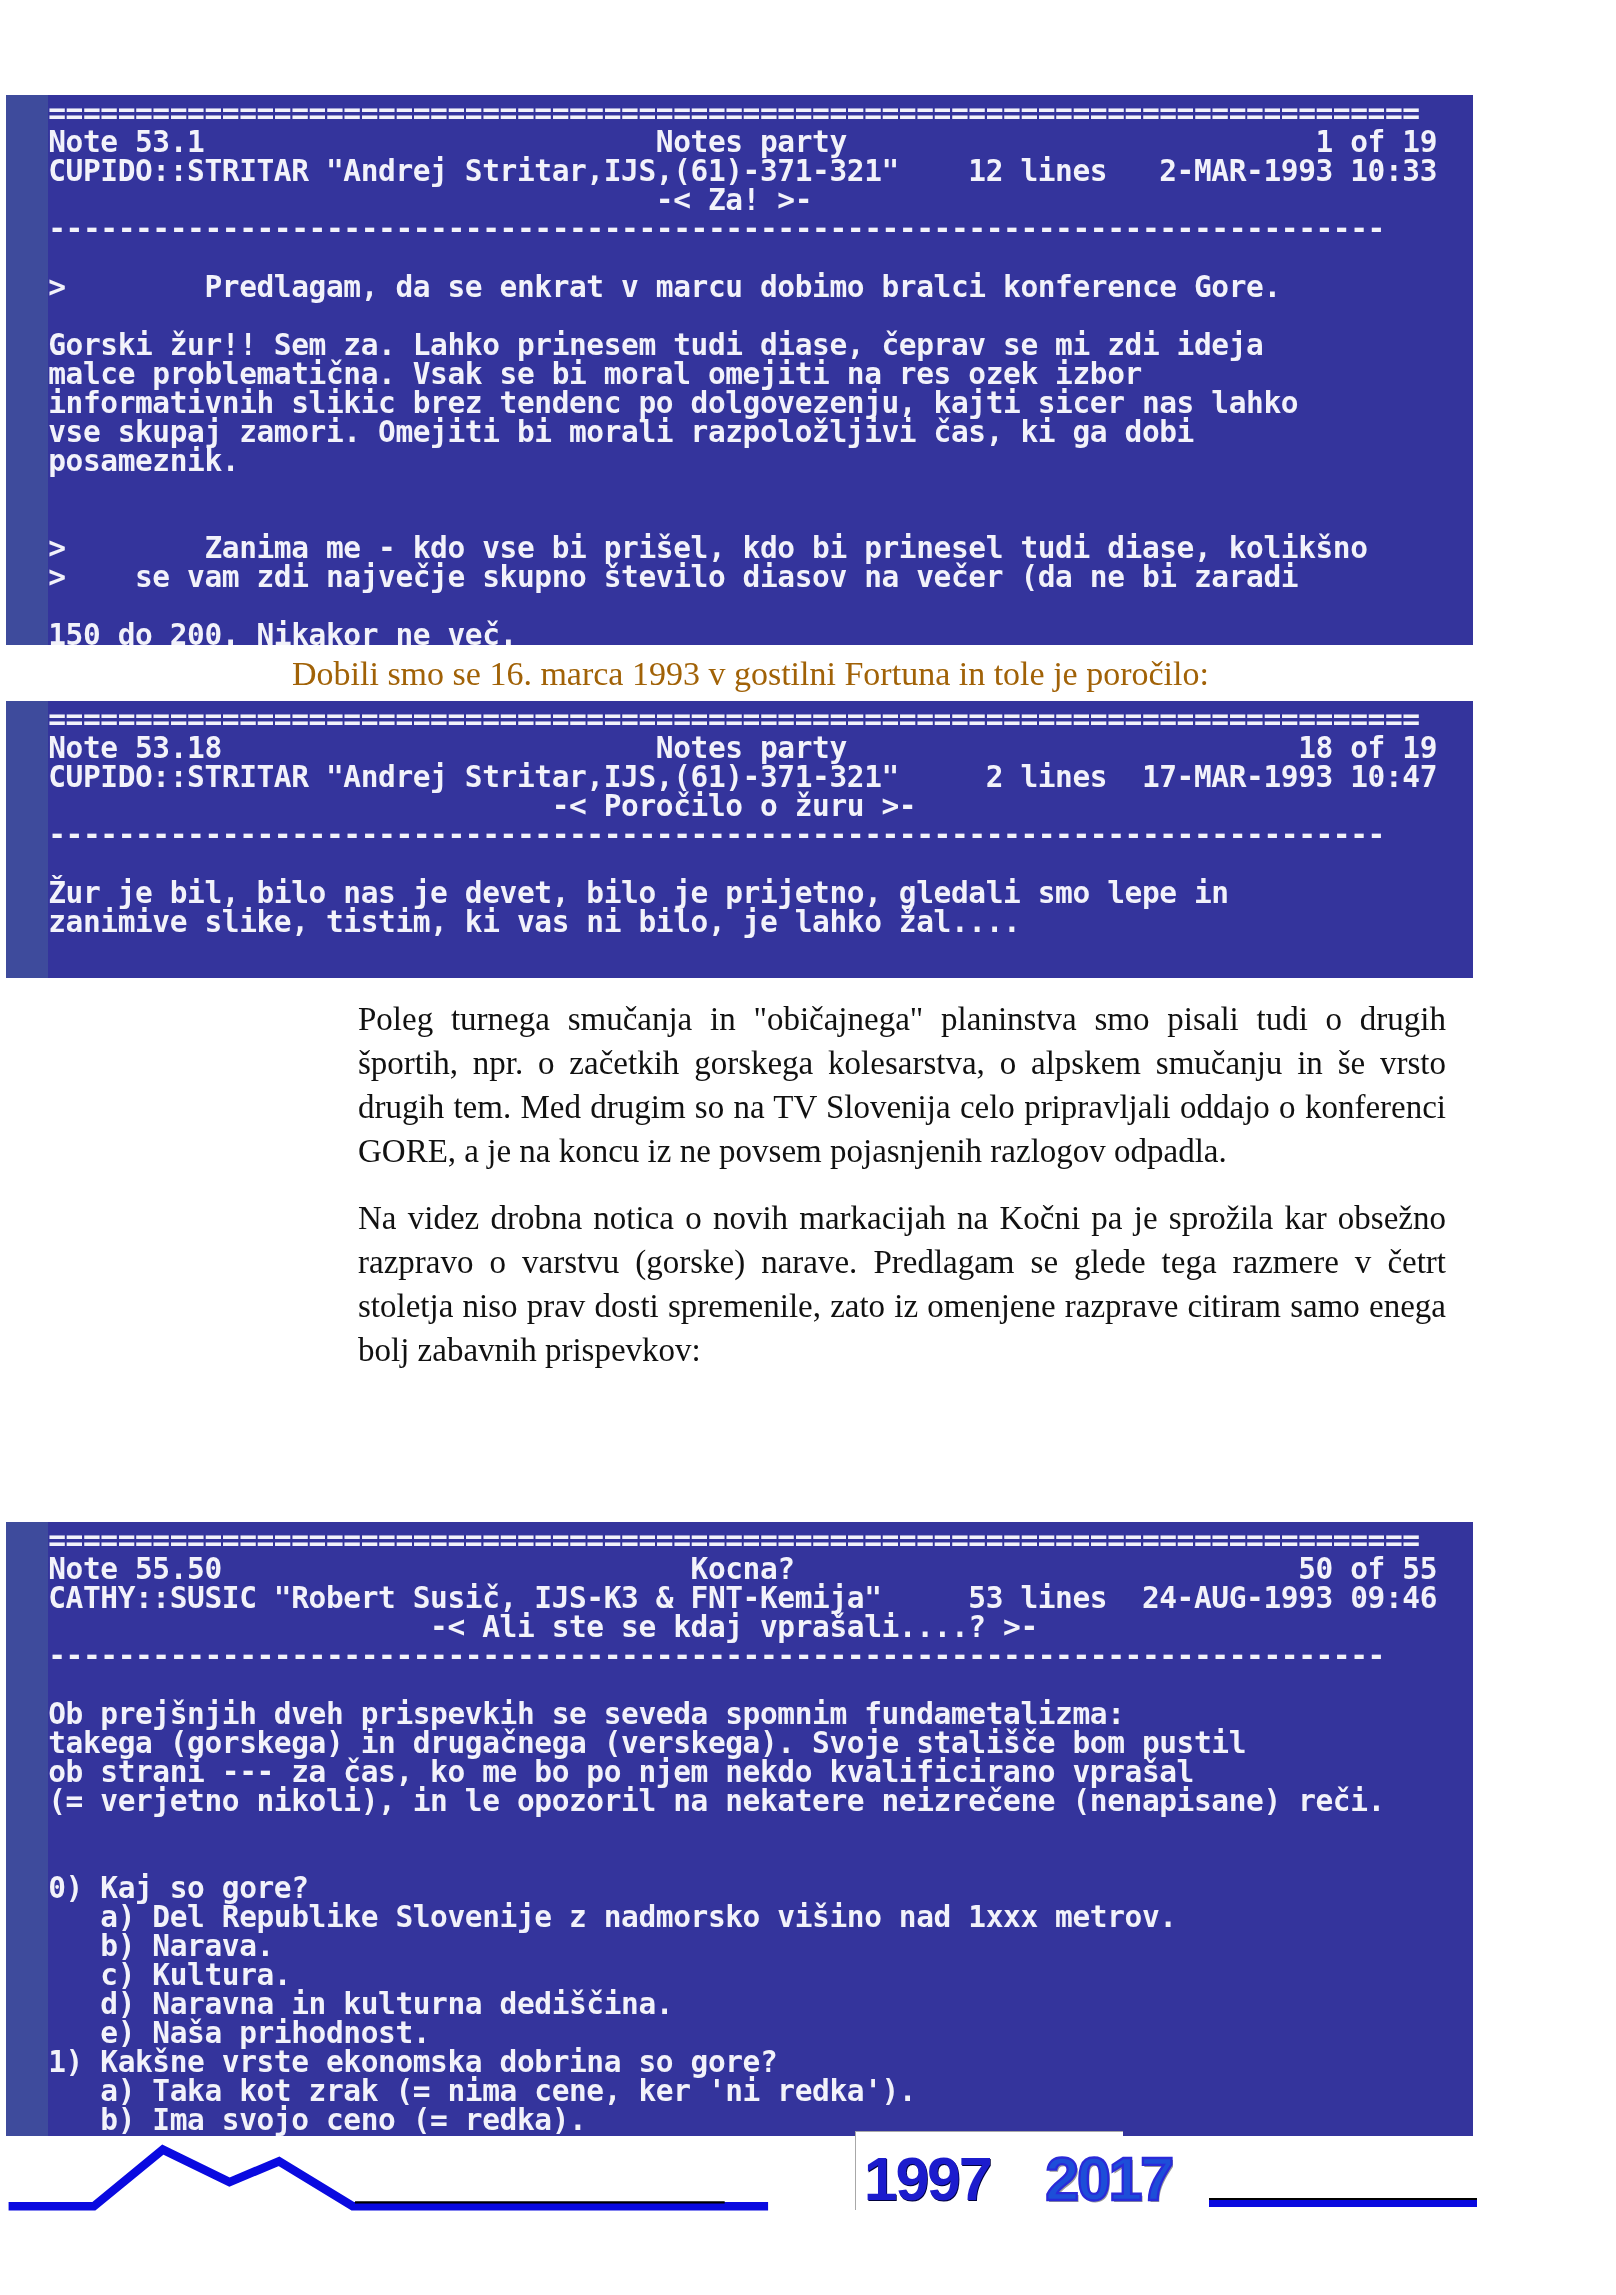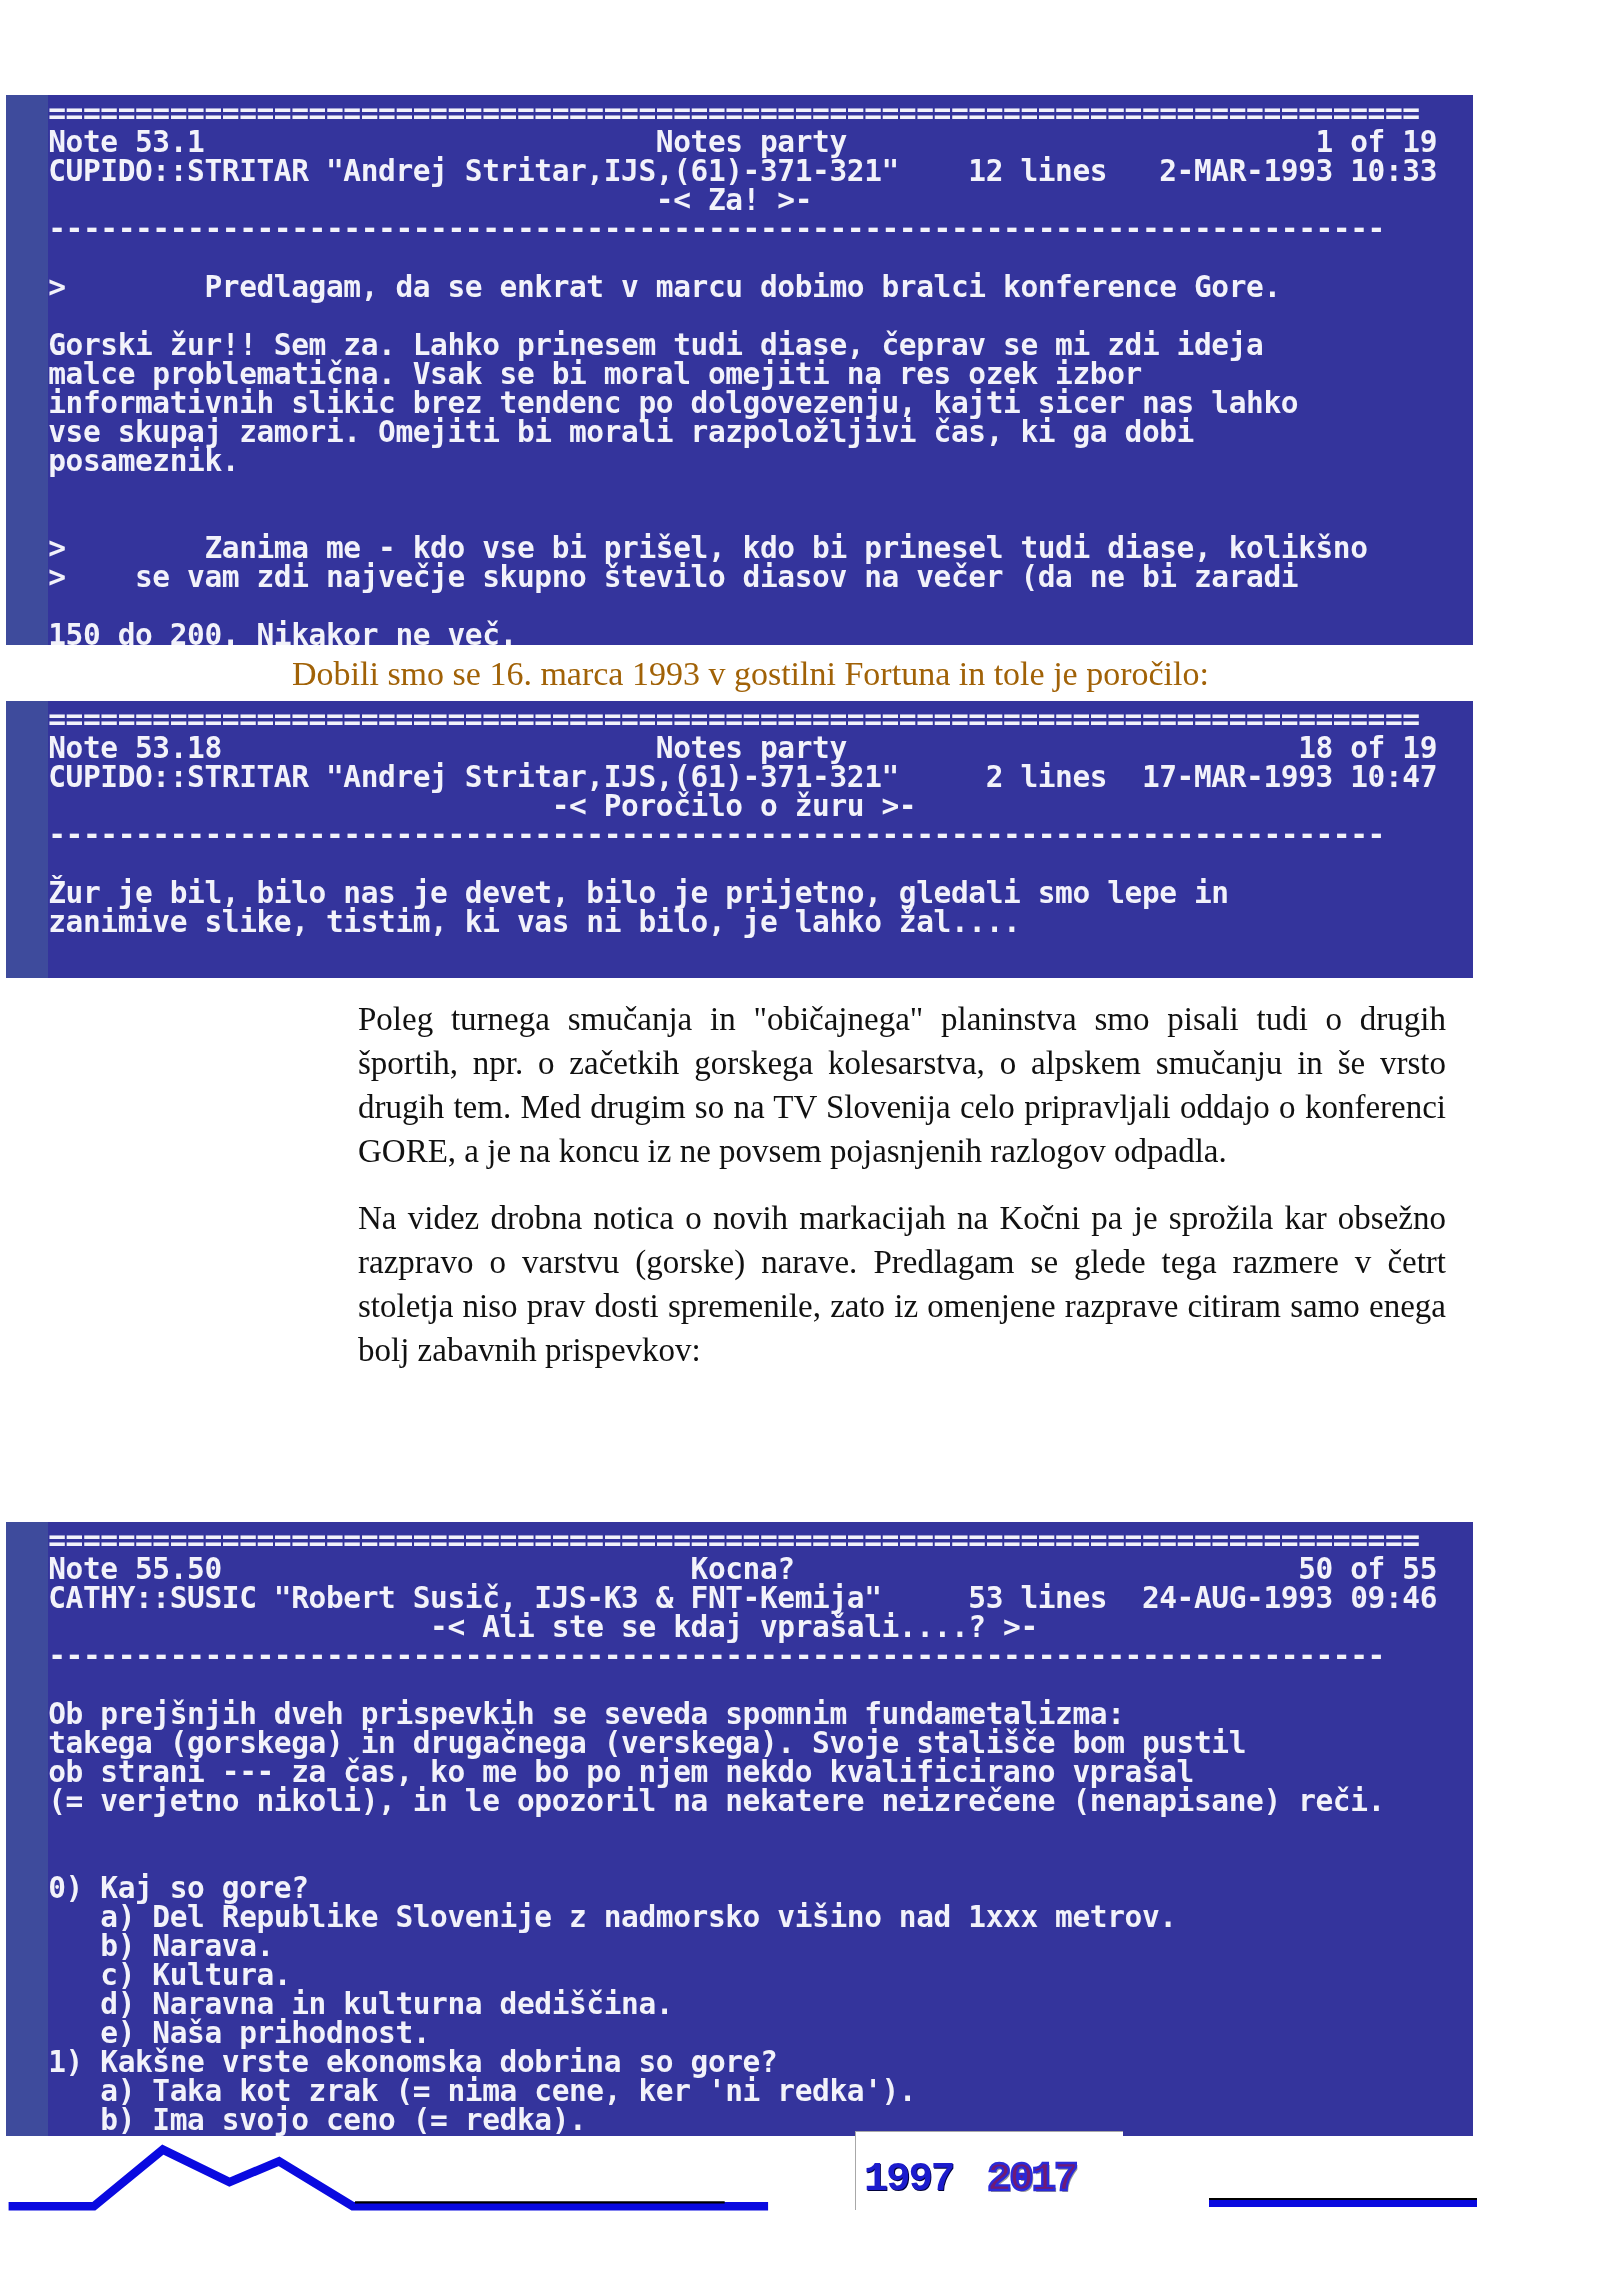--- a/index.html
+++ b/index.html
@@ -68,37 +68,38 @@
   }
   .years-box{
     position:absolute;
     left:855px;top:2131px;
     width:268px;height:79px;
     background:#ffffff;
     border-top:1.6px solid #a8a8a8;
     border-left:1.6px solid #a8a8a8;
     display:flex;
     align-items:flex-end;
-    gap:34px;
+    gap:26px;
     padding:0 0 4.7px 7.8px;
     box-sizing:border-box;
-    font-family:Liberation Mono, monospace;
+    font-family:Liberation Sans, sans-serif;
     font-weight:bold;
-    font-size:41px;
+    font-size:61px;
     line-height:51px;
     letter-spacing:-2.3px;
   }
   .year-solid{
     color:#1c1ccd;
     text-shadow:0.8px 0.8px 0 #00003a;
   }
   .year-outline{
-    color:#701a75;
+    color:#1d4ed8;
     -webkit-text-stroke:2.3px #2a2ad8;
     text-shadow:1.6px 1.6px 0 #9a9a9a;
+    margin-left:29px;
   }
   .rule-right{
     position:absolute;
     left:1209px;top:2198px;
     width:268px;height:7px;
     background:#0a0ae0;
     border-top:2.3px solid #000000;
   }
 </style>
 </head>

